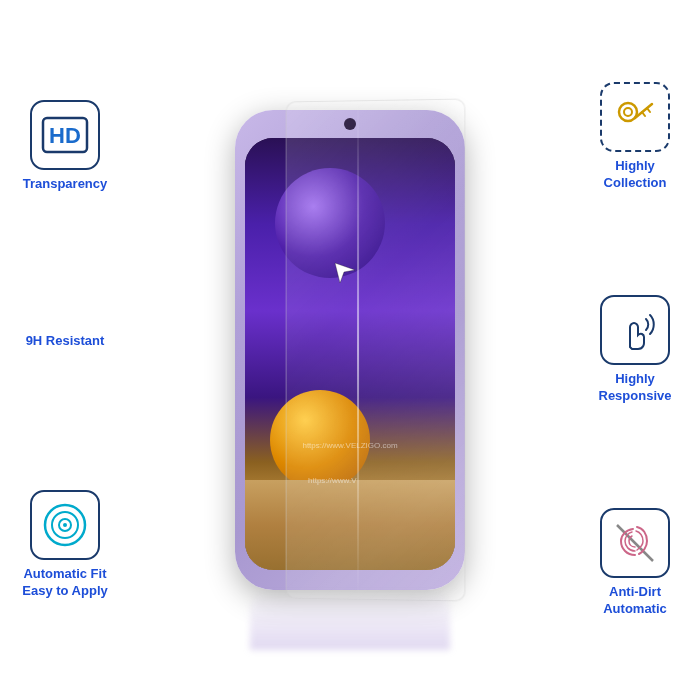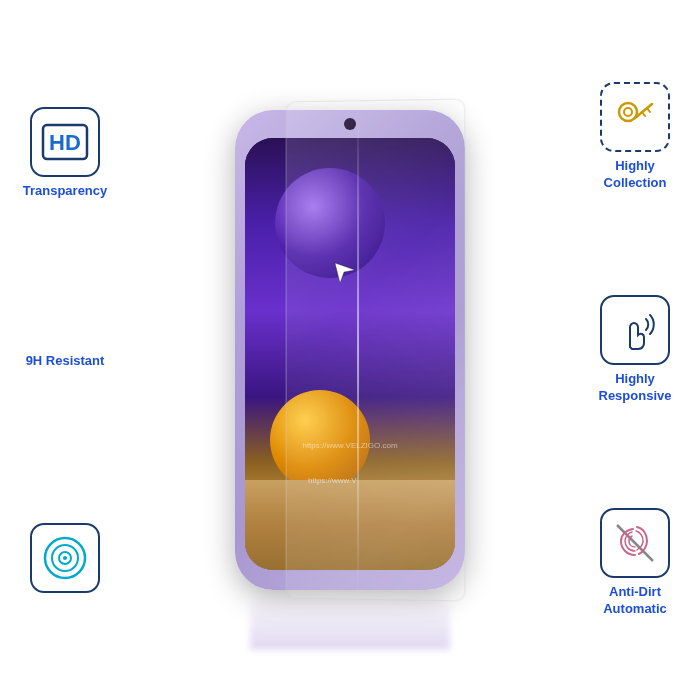--- a/index.html
+++ b/index.html
@@ -265,20 +265,24 @@
 
     <div class="feature-item">
       <div class="feature-icon-box">
         <svg width="52" height="52" viewBox="0 0 52 52">
           <circle cx="26" cy="26" r="20" fill="none" stroke="#00aacc" stroke-width="2.5"></circle>
           <circle cx="26" cy="26" r="13" fill="none" stroke="#00aacc" stroke-width="2"></circle>
           <circle cx="26" cy="26" r="6" fill="none" stroke="#00aacc" stroke-width="2"></circle>
           <circle cx="26" cy="26" r="2" fill="#00aacc"></circle>
         </svg>
       </div>
+      <div class="feature-label">
+        <span>Automatic Fit</span><br>
+        <span>Easy to Apply</span>
+      </div>
     </div>
 
   </div>
 
   <div class="phone-area">
     <div class="phone-wrapper">
       <div class="phone-body">
         <div class="phone-notch"></div>
         <div class="phone-screen">
           <div class="phone-screen-inner">

